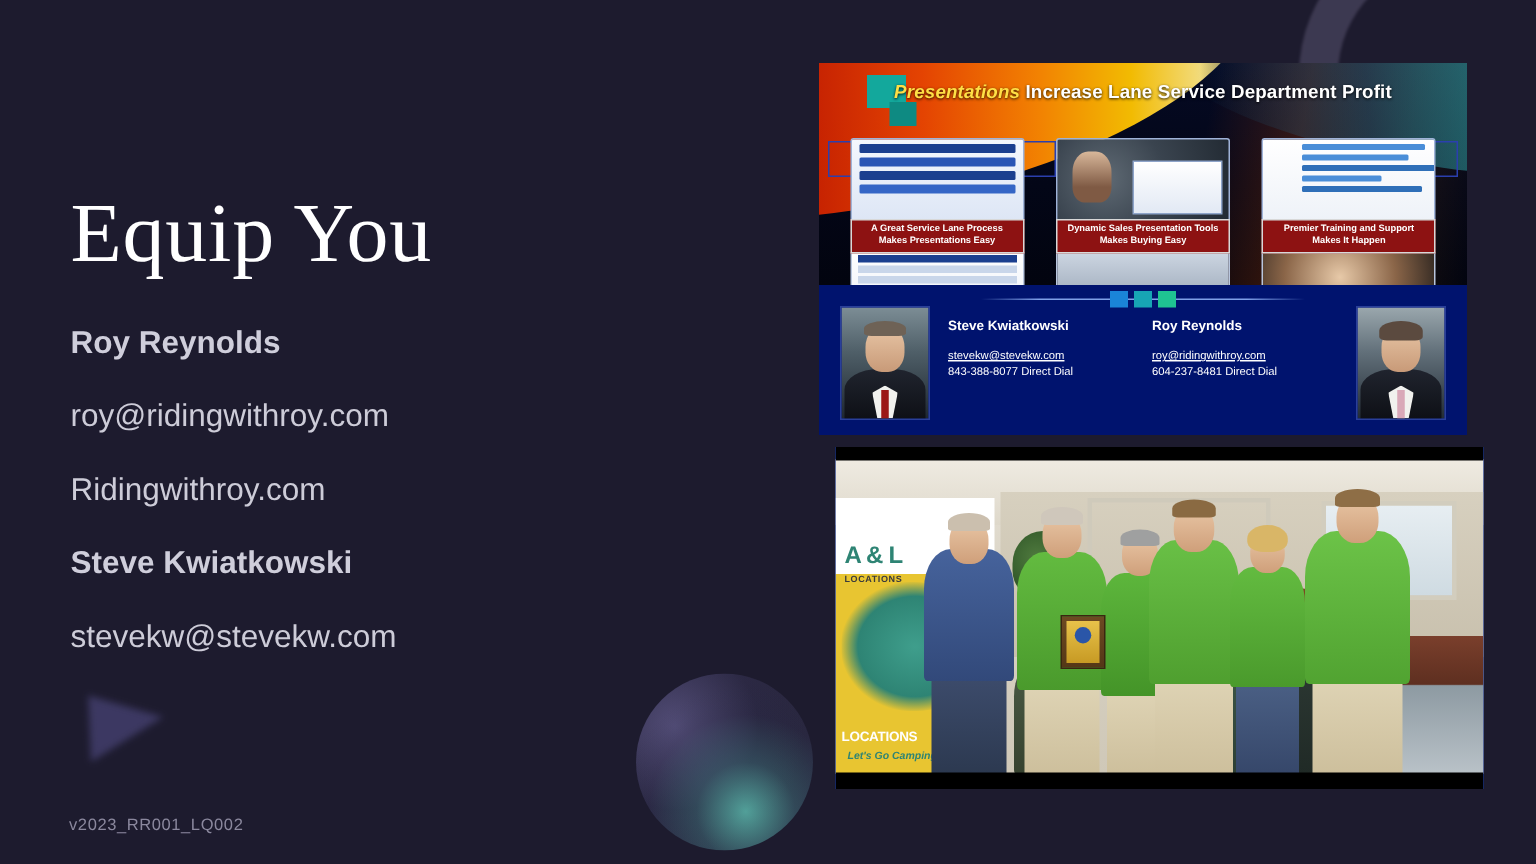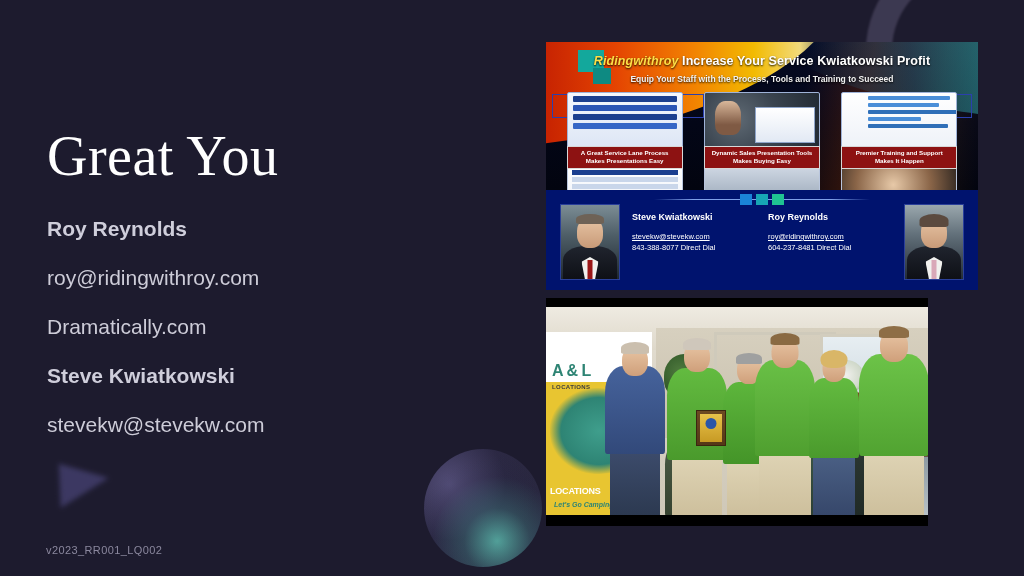--- a/index.html
+++ b/index.html
@@ -347,24 +347,25 @@
     font-size: 7.5px;
     color: #ffffff;
     margin-top: 2px;
     white-space: nowrap;
   }
 
   
   .photo {
     position: relative;
     margin-top: 8px;
-    width: 382px;
+    width: 432px;
     height: 228px;
     background: #1d4ed8;
     overflow: hidden;
+    margin-left: 11px;
   }
   .photo-inner {
     position: absolute;
     left: 0; right: 0; top: 8px; bottom: 10px;
     background: linear-gradient(180deg,#e9e4d8 0%, #d8d2c4 42%, #cfc8b8 100%);
     overflow: hidden;
   }
   .ph-ceiling {
     position:absolute; left:0; right:0; top:0; height:44px;
     background: linear-gradient(180deg,#efebe2 0%, #ded8ca 100%);
@@ -466,47 +467,46 @@
 </head>
 <body>
 
 <div class="slide">
 
   <div class="deco-ring"></div>
   <div class="deco-ring-mask"></div>
   <div class="deco-sphere"></div>
   <div class="deco-cone"></div>
 
-  <h1 class="title">Great You</h1>
+  <h1 class="title">Equip You</h1>
 
   <div class="contact-list">
     <div class="contact-line bold">Roy Reynolds</div>
     <div class="contact-line">roy@ridingwithroy.com</div>
-    <div class="contact-line">Dramatically.com</div>
+    <div class="contact-line">Ridingwithroy.com</div>
     <div class="contact-line bold">Steve Kwiatkowski</div>
     <div class="contact-line">stevekw@stevekw.com</div>
   </div>
 
   <div class="footer-code">v2023_RR001_LQ002</div>
 
   <div class="media-stack">
 
     <div class="promo">
       <div class="promo-hero">
         <div class="hero-sweep"></div>
         <div class="hero-sweep2"></div>
         <div class="promo-sq s1"></div>
         <div class="promo-sq s2"></div>
         <div class="promo-rect"></div>
         <div class="promo-rect2"></div>
 
         <div class="promo-headline">
-          <em>Ridingwithroy</em><span> Increase Your Service Kwiatkowski Profit</span>
-        </div>
-        <div class="promo-sub">Equip Your Staff with the Process, Tools and Training to Succeed</div>
+          <em>Presentations</em><span> Increase Lane Service Department Profit</span>
+        </div>
 
         <div class="promo-cards">
           <div class="pcard pc1">
             <div class="pcard-img">
               <div class="bar b1"></div>
                 <div class="bar b2"></div>
                 <div class="bar b3"></div>
                 <div class="bar b4"></div>
             </div>
             <div class="pcard-cap">

